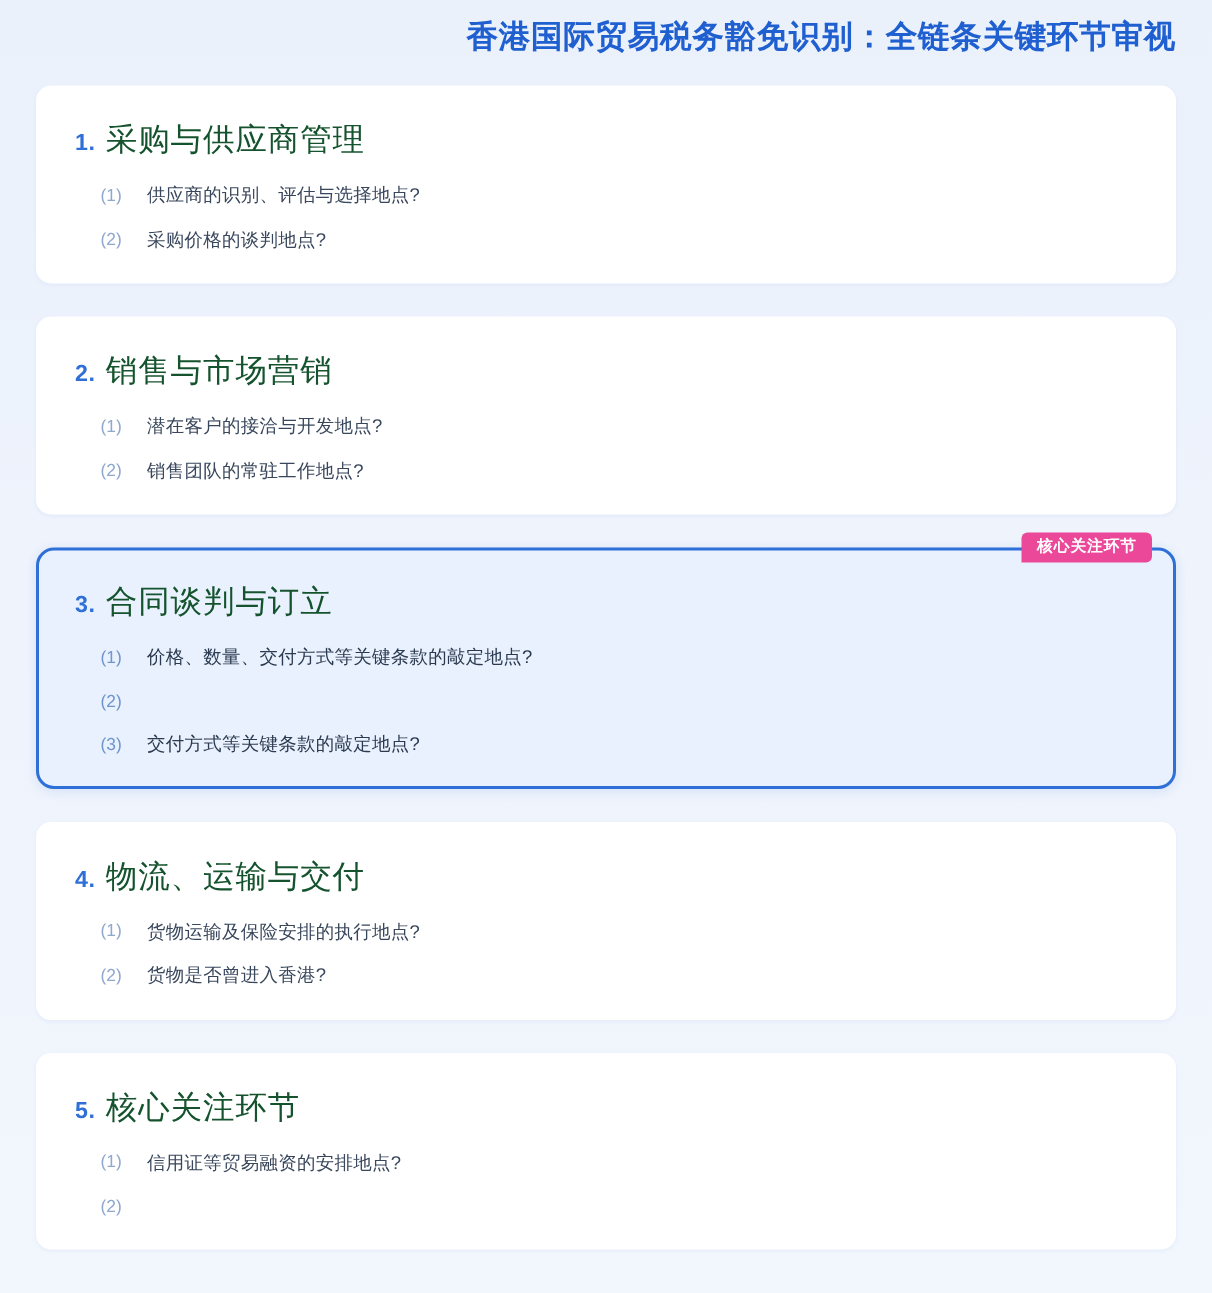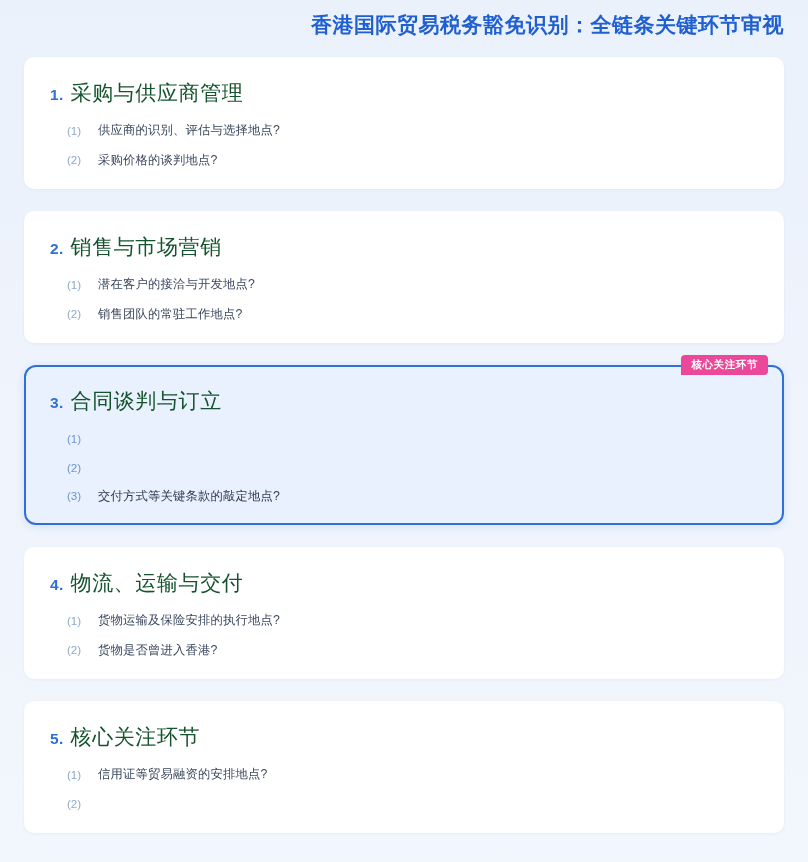--- a/index.html
+++ b/index.html
@@ -157,20 +157,21 @@
 
     <div class="card highlight">
       <div class="card-badge">核心关注环节</div>
       <div class="card-head">
         <span class="card-num">3.</span>
         <span class="card-title">合同谈判与订立</span>
       </div>
       <div class="items">
         <div class="item">
           <span class="item-idx">(1)</span>
+          <span class="item-text">价格、数量、交付方式等关键条款的敲定地点?</span>
         </div>
         <div class="item">
           <span class="item-idx">(2)</span>
         </div>
         <div class="item">
           <span class="item-idx">(3)</span>
           <span class="item-text">交付方式等关键条款的敲定地点?</span>
         </div>
       </div>
     </div>

